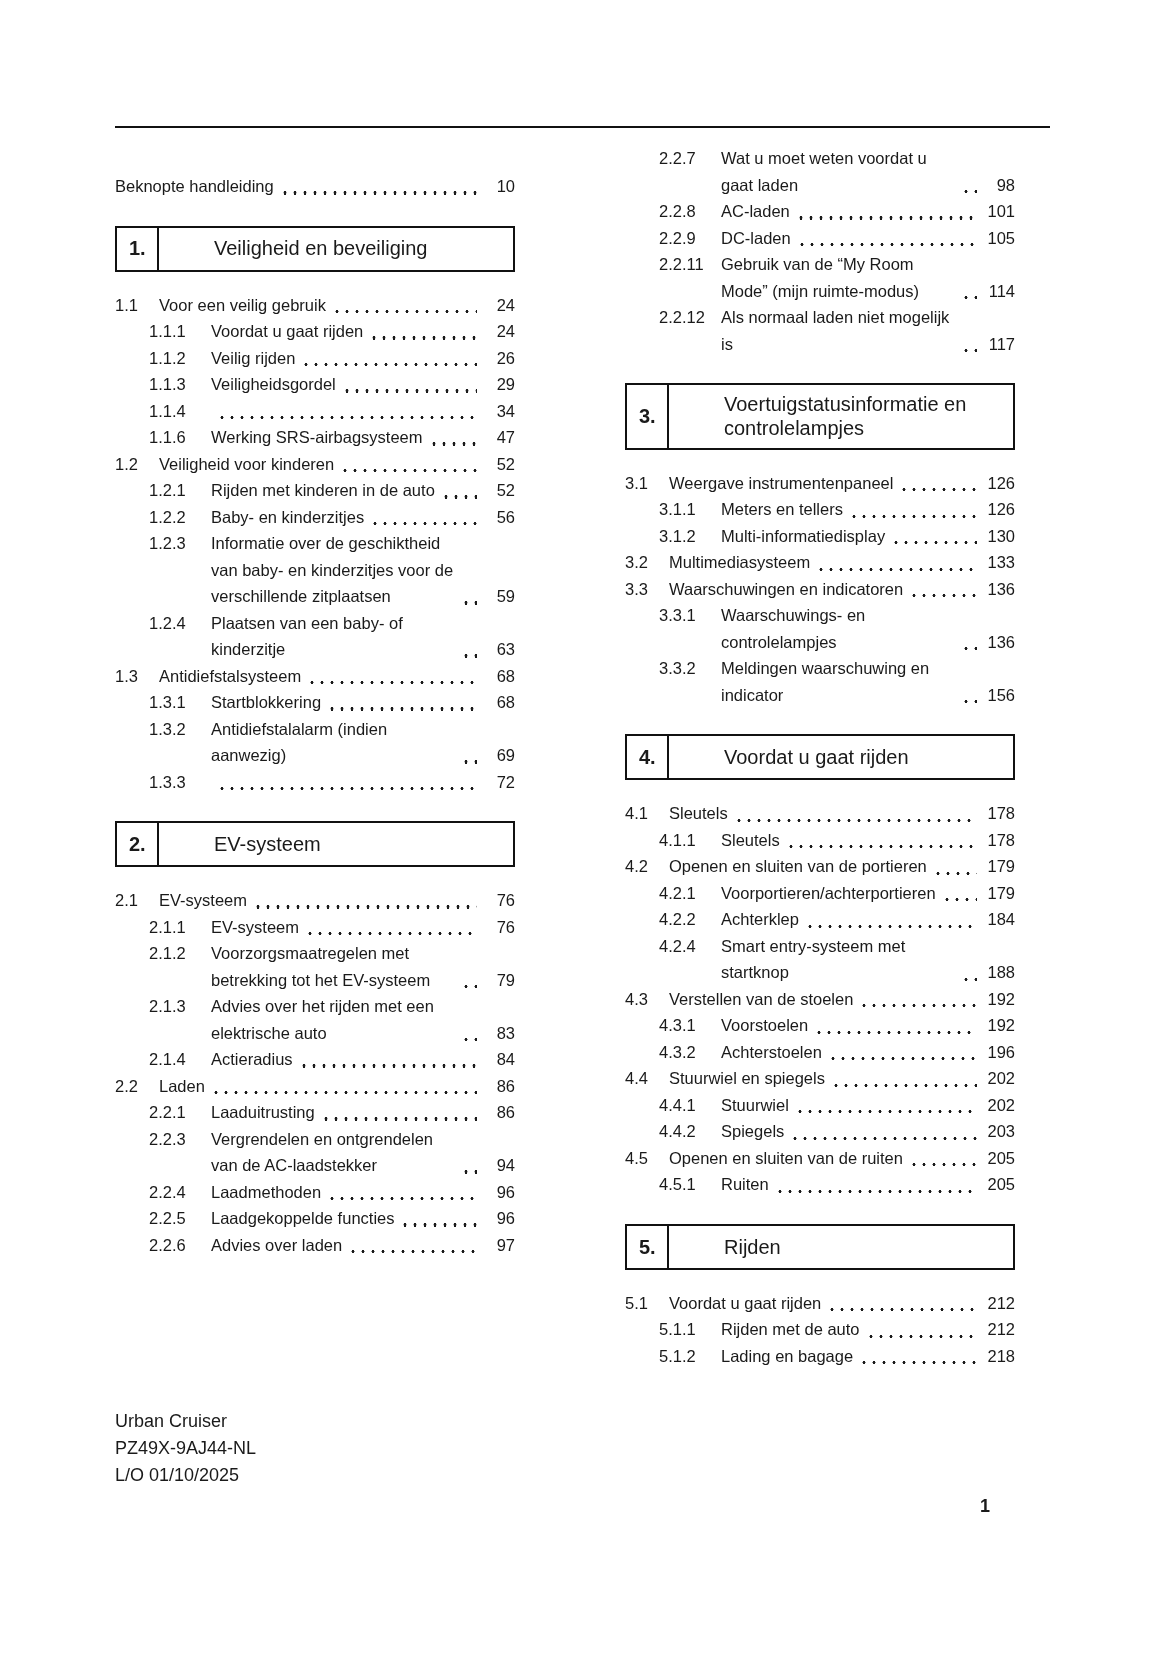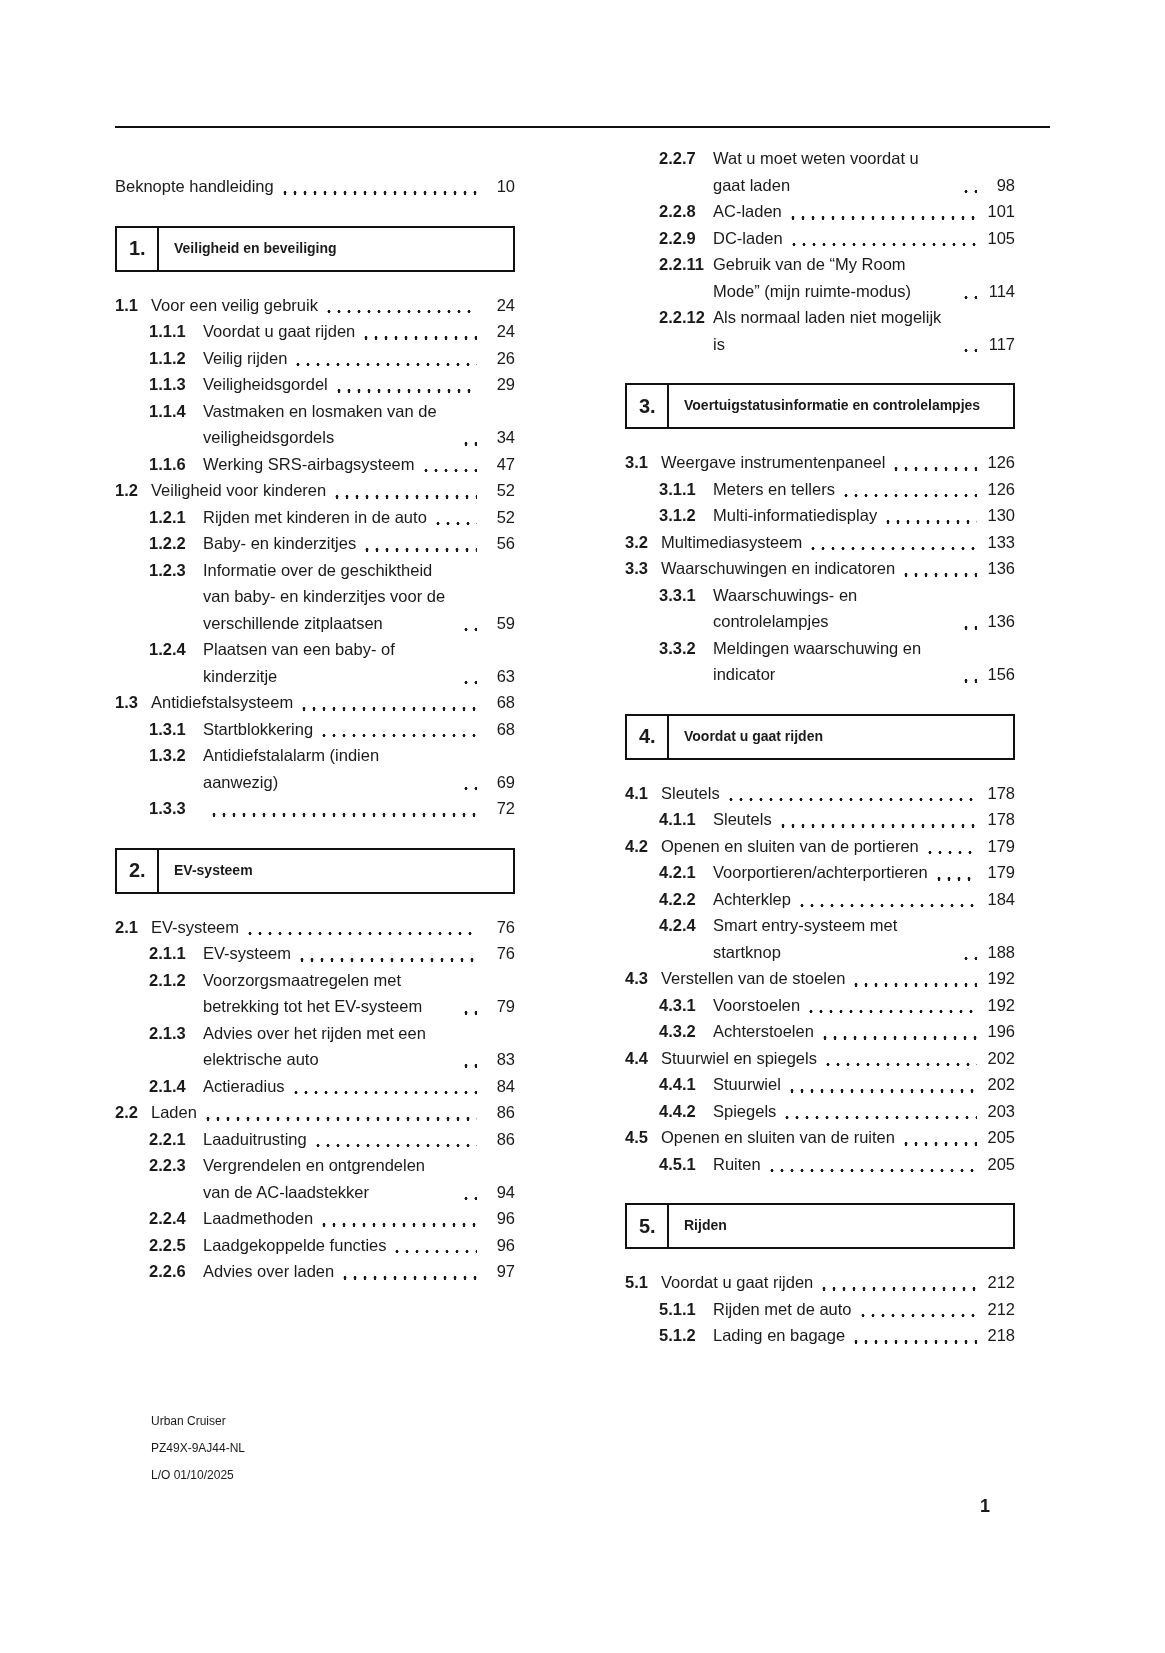--- a/index.html
+++ b/index.html
@@ -27,21 +27,21 @@
     top: 145px;
     display: flex;
     gap: 110px;
     align-items: flex-start;
   }
   .toc-col { font-size: 16.5px; line-height: 26.5px; }
   .toc-col.left  { width: 400px; padding-top: 28px; }
   .toc-col.right { width: 390px; }
 
   .entry { display: flex; align-items: flex-end; }
-  .entry .num { flex: none; align-self: flex-start; margin-right: 4px; font-weight: bold; }
+  .entry .num { flex: none; align-self: flex-start; margin-right: 12px; }
   .entry.l1 .num { min-width: 32px; }
   .entry.l2 { padding-left: 34px; }
   .entry.l2 .num { min-width: 50px; }
   .entry .label { flex: 0 1 auto; min-width: 0; }
   .entry .leader {
     flex: 1 0 16px;
     height: 3.2px;
     margin: 0 8px 5px 6px;
     align-self: flex-end;
     background-image: radial-gradient(circle, #1a1a1a 1.3px, transparent 1.7px);
@@ -65,32 +65,32 @@
     display: flex;
     align-items: center;
     padding-left: 12px;
     font-weight: bold;
     font-size: 20px;
   }
   .sec-title {
     display: flex;
     align-items: center;
     padding: 7px 10px 7px 15px;
-    font-weight: bold;
-    font-size: 14px;
+    font-weight: normal;
+    font-size: 20px;
     line-height: 1.22;
+    margin-left: 40px;
   }
 
   .footer {
     position: absolute;
     left: 115px;
     top: 1408px;
-    font-size: 12px;
+    font-size: 18px;
     line-height: 27px;
-    margin-left: 36px;
   }
   .pagenum {
     position: absolute;
     left: 960px;
     top: 1496px;
     width: 30px;
     text-align: right;
     font-size: 18px;
     font-weight: bold;
   }
@@ -131,21 +131,20 @@
           <span class="pagecol">26</span>
         </div>
         <div class="entry l2">
           <span class="num">1.1.3</span>
           <span class="label">Veiligheidsgordel</span>
           <span class="leader"></span>
           <span class="pagecol">29</span>
         </div>
         <div class="entry l2">
           <span class="num">1.1.4</span>
-          <span class="label">Vastmaken en losmaken van de veiligheidsgordels</span>
           <span class="leader"></span>
           <span class="pagecol">34</span>
         </div>
         <div class="entry l2">
           <span class="num">1.1.6</span>
           <span class="label">Werking SRS-airbagsysteem</span>
           <span class="leader"></span>
           <span class="pagecol">47</span>
         </div>
         <div class="entry l1">

